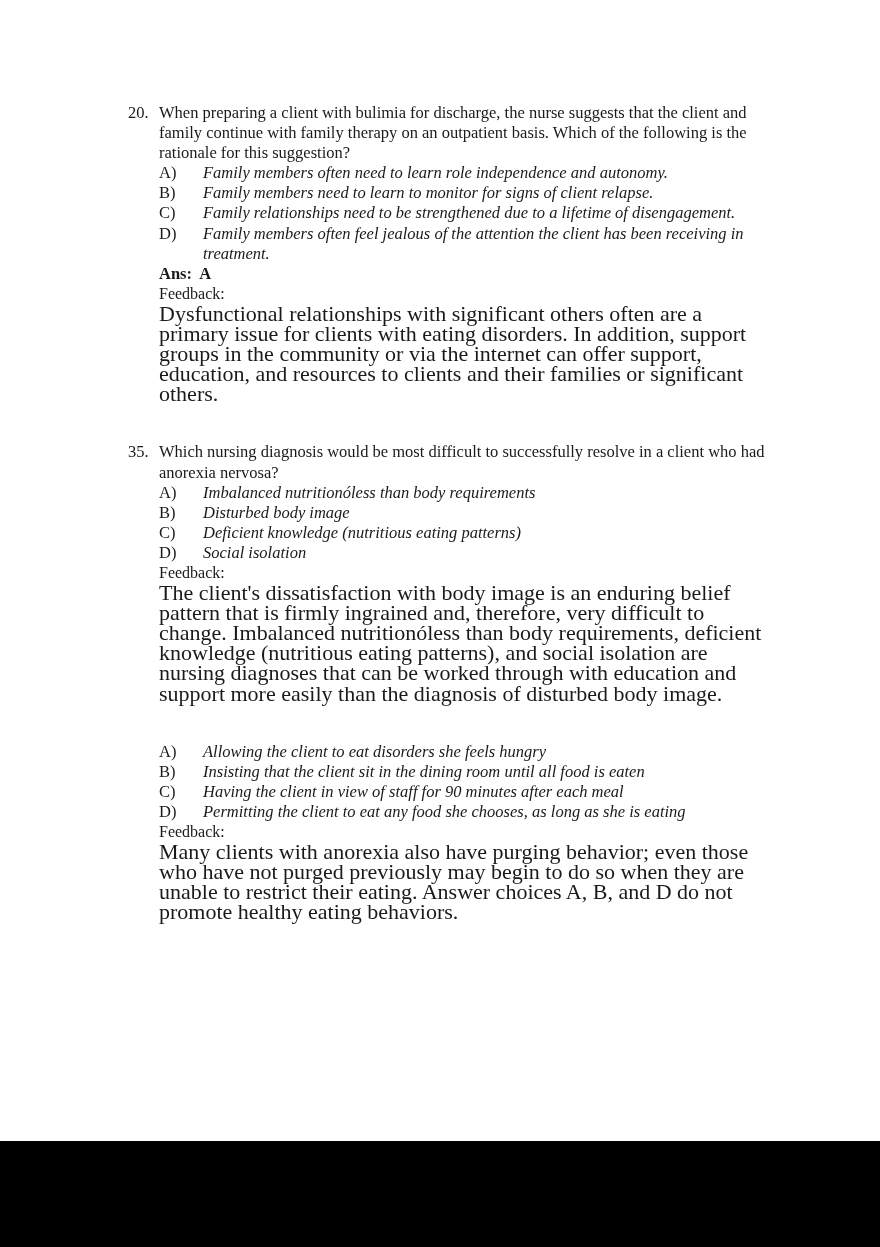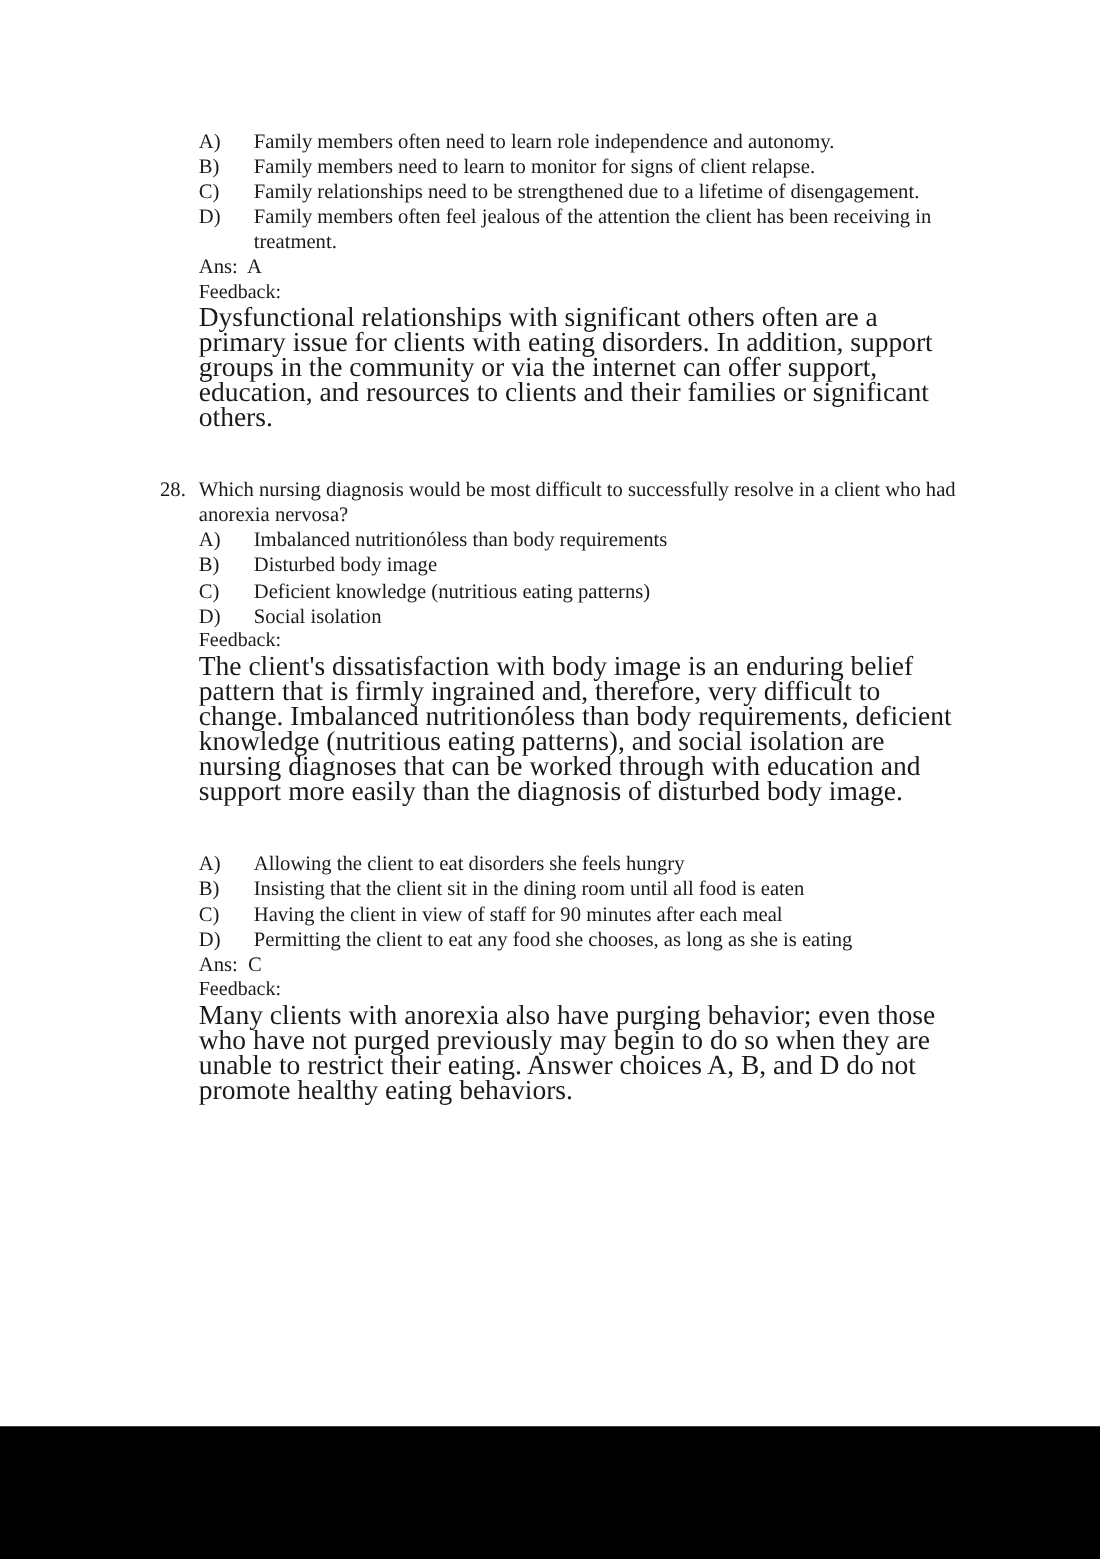--- a/index.html
+++ b/index.html
@@ -73,28 +73,30 @@
   }
   .option-letter {
     position: absolute;
     left: 0;
     top: 0;
     width: 34px;
     font-size: 16.5px;
   }
   .option-text {
     display: block;
+    font-style: italic;
   }
 
   
   .answer-line {
     padding-left: 31px;
     font-size: 16.5px;
     line-height: 20.1px;
     white-space: pre;
+    font-weight: bold;
   }
   .feedback-label {
     padding-left: 31px;
     font-size: 16px;
     line-height: 20.1px;
     font-weight: normal;
   }
   .feedback-body {
     padding-left: 31px;
     font-size: 22px;
@@ -111,20 +113,24 @@
     background: #000000;
   }
 </style>
 </head>
 <body>
 
 <div class="page">
   <div class="content">
 
     <div class="question-block">
+      <div class="stem">
+        <span class="stem-number">20.</span>
+        <span class="stem-text">When preparing a client with bulimia for discharge, the nurse suggests that the client and family continue with family therapy on an outpatient basis. Which of the following is the rationale for this suggestion?</span>
+      </div>
       <div class="options">
         <div class="option-row">
           <span class="option-letter">A)</span>
           <span class="option-text">Family members often need to learn role independence and autonomy.</span>
         </div>
         <div class="option-row">
           <span class="option-letter">B)</span>
           <span class="option-text">Family members need to learn to monitor for signs of client relapse.</span>
         </div>
         <div class="option-row">
@@ -136,21 +142,21 @@
           <span class="option-text">Family members often feel jealous of the attention the client has been receiving in treatment.</span>
         </div>
       </div>
       <div class="answer-line">Ans:  A</div>
       <div class="feedback-label">Feedback:</div>
       <div class="feedback-body">Dysfunctional relationships with significant others often are a primary issue for clients with eating disorders. In addition, support groups in the community or via the internet can offer support, education, and resources to clients and their families or significant others.</div>
     </div>
 
     <div class="question-block">
       <div class="stem">
-        <span class="stem-number">28.</span>
+        <span class="stem-number">35.</span>
         <span class="stem-text">Which nursing diagnosis would be most difficult to successfully resolve in a client who had anorexia nervosa?</span>
       </div>
       <div class="options">
         <div class="option-row">
           <span class="option-letter">A)</span>
           <span class="option-text">Imbalanced nutritionóless than body requirements</span>
         </div>
         <div class="option-row">
           <span class="option-letter">B)</span>
           <span class="option-text">Disturbed body image</span>
@@ -180,21 +186,20 @@
         </div>
         <div class="option-row">
           <span class="option-letter">C)</span>
           <span class="option-text">Having the client in view of staff for 90 minutes after each meal</span>
         </div>
         <div class="option-row">
           <span class="option-letter">D)</span>
           <span class="option-text">Permitting the client to eat any food she chooses, as long as she is eating</span>
         </div>
       </div>
-      <div class="answer-line">Ans:  C</div>
       <div class="feedback-label">Feedback:</div>
       <div class="feedback-body">Many clients with anorexia also have purging behavior; even those who have not purged previously may begin to do so when they are unable to restrict their eating. Answer choices A, B, and D do not promote healthy eating behaviors.</div>
     </div>
 
   </div>
 </div>
 
 <div class="scan-bar"></div>
 
 </body></html>

